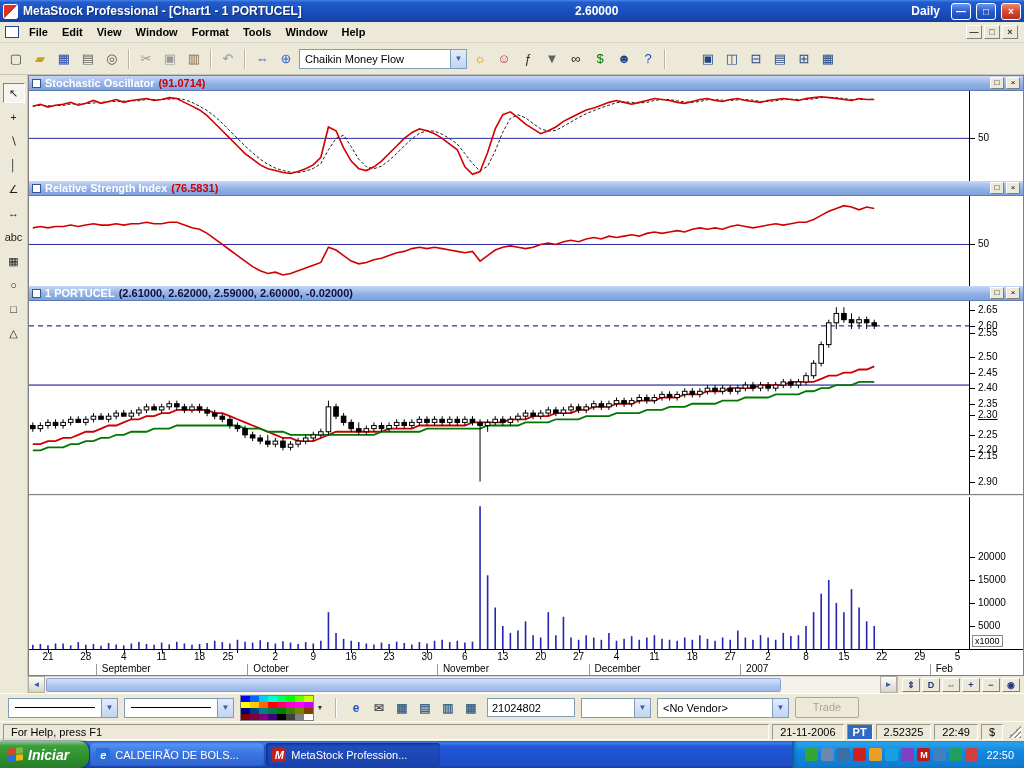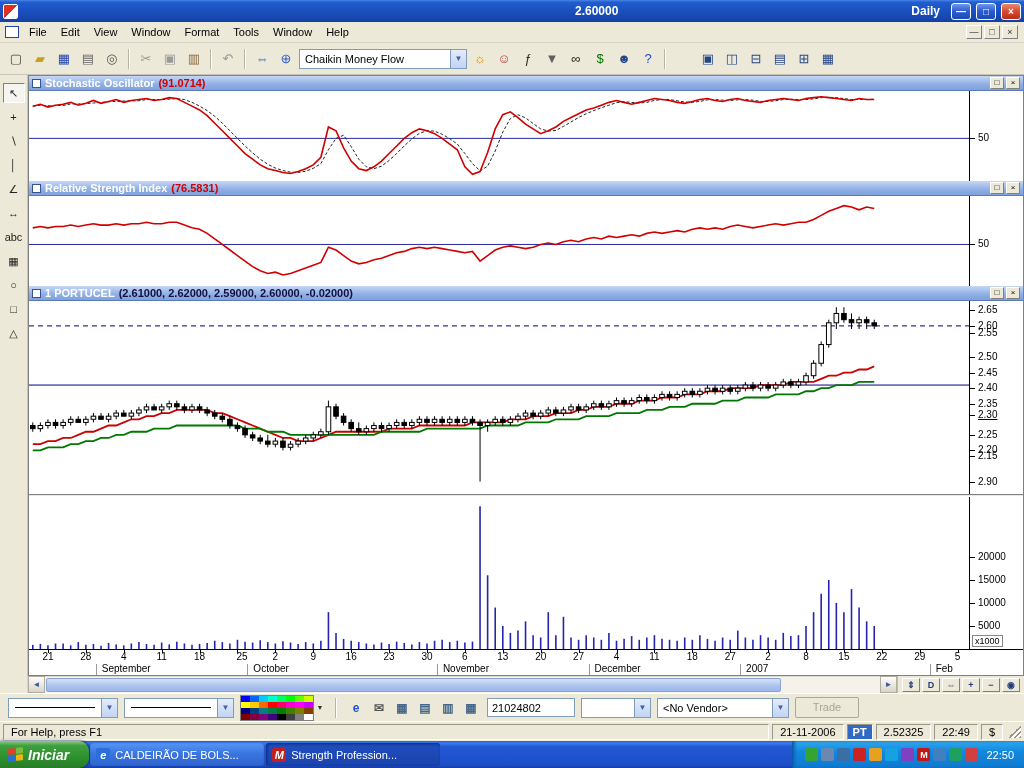--- a/index.html
+++ b/index.html
@@ -11,21 +11,21 @@
     background:linear-gradient(180deg,#4a84e8 0%,#215dce 10%,#1b51c0 45%,#1646ae 85%,#123f9e 100%);color:#fff;}
   .app-icon{width:15px;height:15px;background:linear-gradient(135deg,#e03020 50%,#fff 50%);border:1px solid #fff;border-radius:2px;}
   .titlebar .title{font-weight:bold;font-size:12px;text-shadow:1px 1px 1px #0a2a6a;white-space:nowrap;}
   .tprice{position:absolute;left:575px;font-weight:bold;font-size:12px;color:#fff;}
   .tdaily{margin-left:auto;font-weight:bold;font-size:12px;padding-right:6px;}
   .win-btn{width:20px;height:17px;border-radius:3px;border:1px solid #fff;display:flex;align-items:center;justify-content:center;
     color:#fff;font-size:10px;font-weight:bold;background:linear-gradient(180deg,#6f97e8,#2a5bd0 50%,#1c4ab8);flex:0 0 auto;}
   .win-btn.close{background:linear-gradient(180deg,#e88a70,#d6492f 50%,#b83018);}
 
   
-  .menubar{height:21px;display:flex;align-items:center;background:#ece9d8;border-bottom:1px solid #d8d4c8;padding:0 2px;}
+  .menubar{height:21px;display:flex;align-items:center;background:#ece9d8;border-bottom:1px solid #d8d4c8;padding:0 2px;font-weight:bold;}
   .mdi-icon{width:14px;height:12px;background:#fff;border:1px solid #2244aa;margin:0 3px;}
   .menu-item{padding:3px 7px;cursor:default;}
   .mdi-btns{margin-left:auto;display:flex;gap:2px;padding-right:4px;}
   .mdi-btn{width:16px;height:14px;background:#ece9d8;border:1px solid;border-color:#fff #808080 #808080 #fff;
     font-size:9px;line-height:12px;text-align:center;color:#333;}
 
   
   .toolbar{height:32px;display:flex;align-items:center;gap:2px;padding:0 5px;background:#ece9d8;border-bottom:1px solid #c8c4b8;}
   .tbtn{width:22px;height:22px;display:flex;align-items:center;justify-content:center;font-size:13px;border:1px solid transparent;}
   .tsep{width:2px;height:20px;border-left:1px solid #b8b4a8;border-right:1px solid #fff;margin:0 3px;}
@@ -122,20 +122,21 @@
     display:flex;align-items:center;justify-content:center;flex:0 0 auto;}
   .clock{font-size:11px;margin-left:5px;}
 </style>
 </head>
 <body>
 
 <div class="screen">
 
   <div class="titlebar" style="position:relative;">
     <div class="app-icon"></div>
+    <span class="title">MetaStock Professional - [Chart1 - 1 PORTUCEL]</span>
     <span class="tprice">2.60000</span>
     <span class="tdaily">Daily</span>
     <div class="win-btn">—</div>
     <div class="win-btn">□</div>
     <div class="win-btn close">×</div>
   </div>
 
   <div class="menubar">
     <div class="mdi-icon"></div>
     <div id="menu-items" style="display:flex;">
@@ -654,21 +655,21 @@
           <span class="tick-label" style="left: 6.95161px;">21</span>
           <div class="tickmark" style="left: 56.8548px;"></div>
           <span class="tick-label" style="left: 44.8548px;">28</span>
           <div class="tickmark" style="left: 94.7581px;"></div>
           <span class="tick-label" style="left: 82.7581px;">4</span>
           <div class="tickmark" style="left: 132.661px;"></div>
           <span class="tick-label" style="left: 120.661px;">11</span>
           <div class="tickmark" style="left: 170.565px;"></div>
           <span class="tick-label" style="left: 158.565px;">18</span>
           <div class="tickmark" style="left: 208.468px;"></div>
-          <span class="tick-label" style="left: 201px;">25</span>
+          <span class="tick-label" style="left: 187px;">25</span>
           <div class="tickmark" style="left: 246.371px;"></div>
           <span class="tick-label" style="left: 234.371px;">2</span>
           <div class="tickmark" style="left: 284.274px;"></div>
           <span class="tick-label" style="left: 272.274px;">9</span>
           <div class="tickmark" style="left: 322.177px;"></div>
           <span class="tick-label" style="left: 310.177px;">16</span>
           <div class="tickmark" style="left: 360.081px;"></div>
           <span class="tick-label" style="left: 348.081px;">23</span>
           <div class="tickmark" style="left: 397.984px;"></div>
           <span class="tick-label" style="left: 385.984px;">30</span>
@@ -819,21 +820,21 @@
           <div style="background: rgb(243, 181, 15);"></div>
         </div>
       <span>Iniciar</span>
     </div>
     <div class="taskbtn" id="task-0">
       <span class="task-ico" style="background: rgb(42, 111, 216);">e</span>
       <span>CALDEIRÃO DE BOLS...</span>
     </div>
     <div class="taskbtn active" id="task-1">
       <span class="task-ico" style="background: rgb(192, 32, 32);">M</span>
-      <span>Strength Profession...</span>
+      <span>MetaStock Profession...</span>
     </div>
     <div class="tray">
       <div id="tray-icons" style="display:flex;gap:3px;">
           <div class="tray-ico" style="background: rgb(53, 164, 53);"></div>
           <div class="tray-ico" style="background: rgb(106, 136, 176);"></div>
           <div class="tray-ico" style="background: rgb(58, 110, 165);"></div>
           <div class="tray-ico" style="background: rgb(204, 34, 34);"></div>
           <div class="tray-ico" style="background: rgb(232, 160, 32);"></div>
           <div class="tray-ico" style="background: rgb(24, 161, 224);"></div>
           <div class="tray-ico" style="background: rgb(128, 64, 192);"></div>

